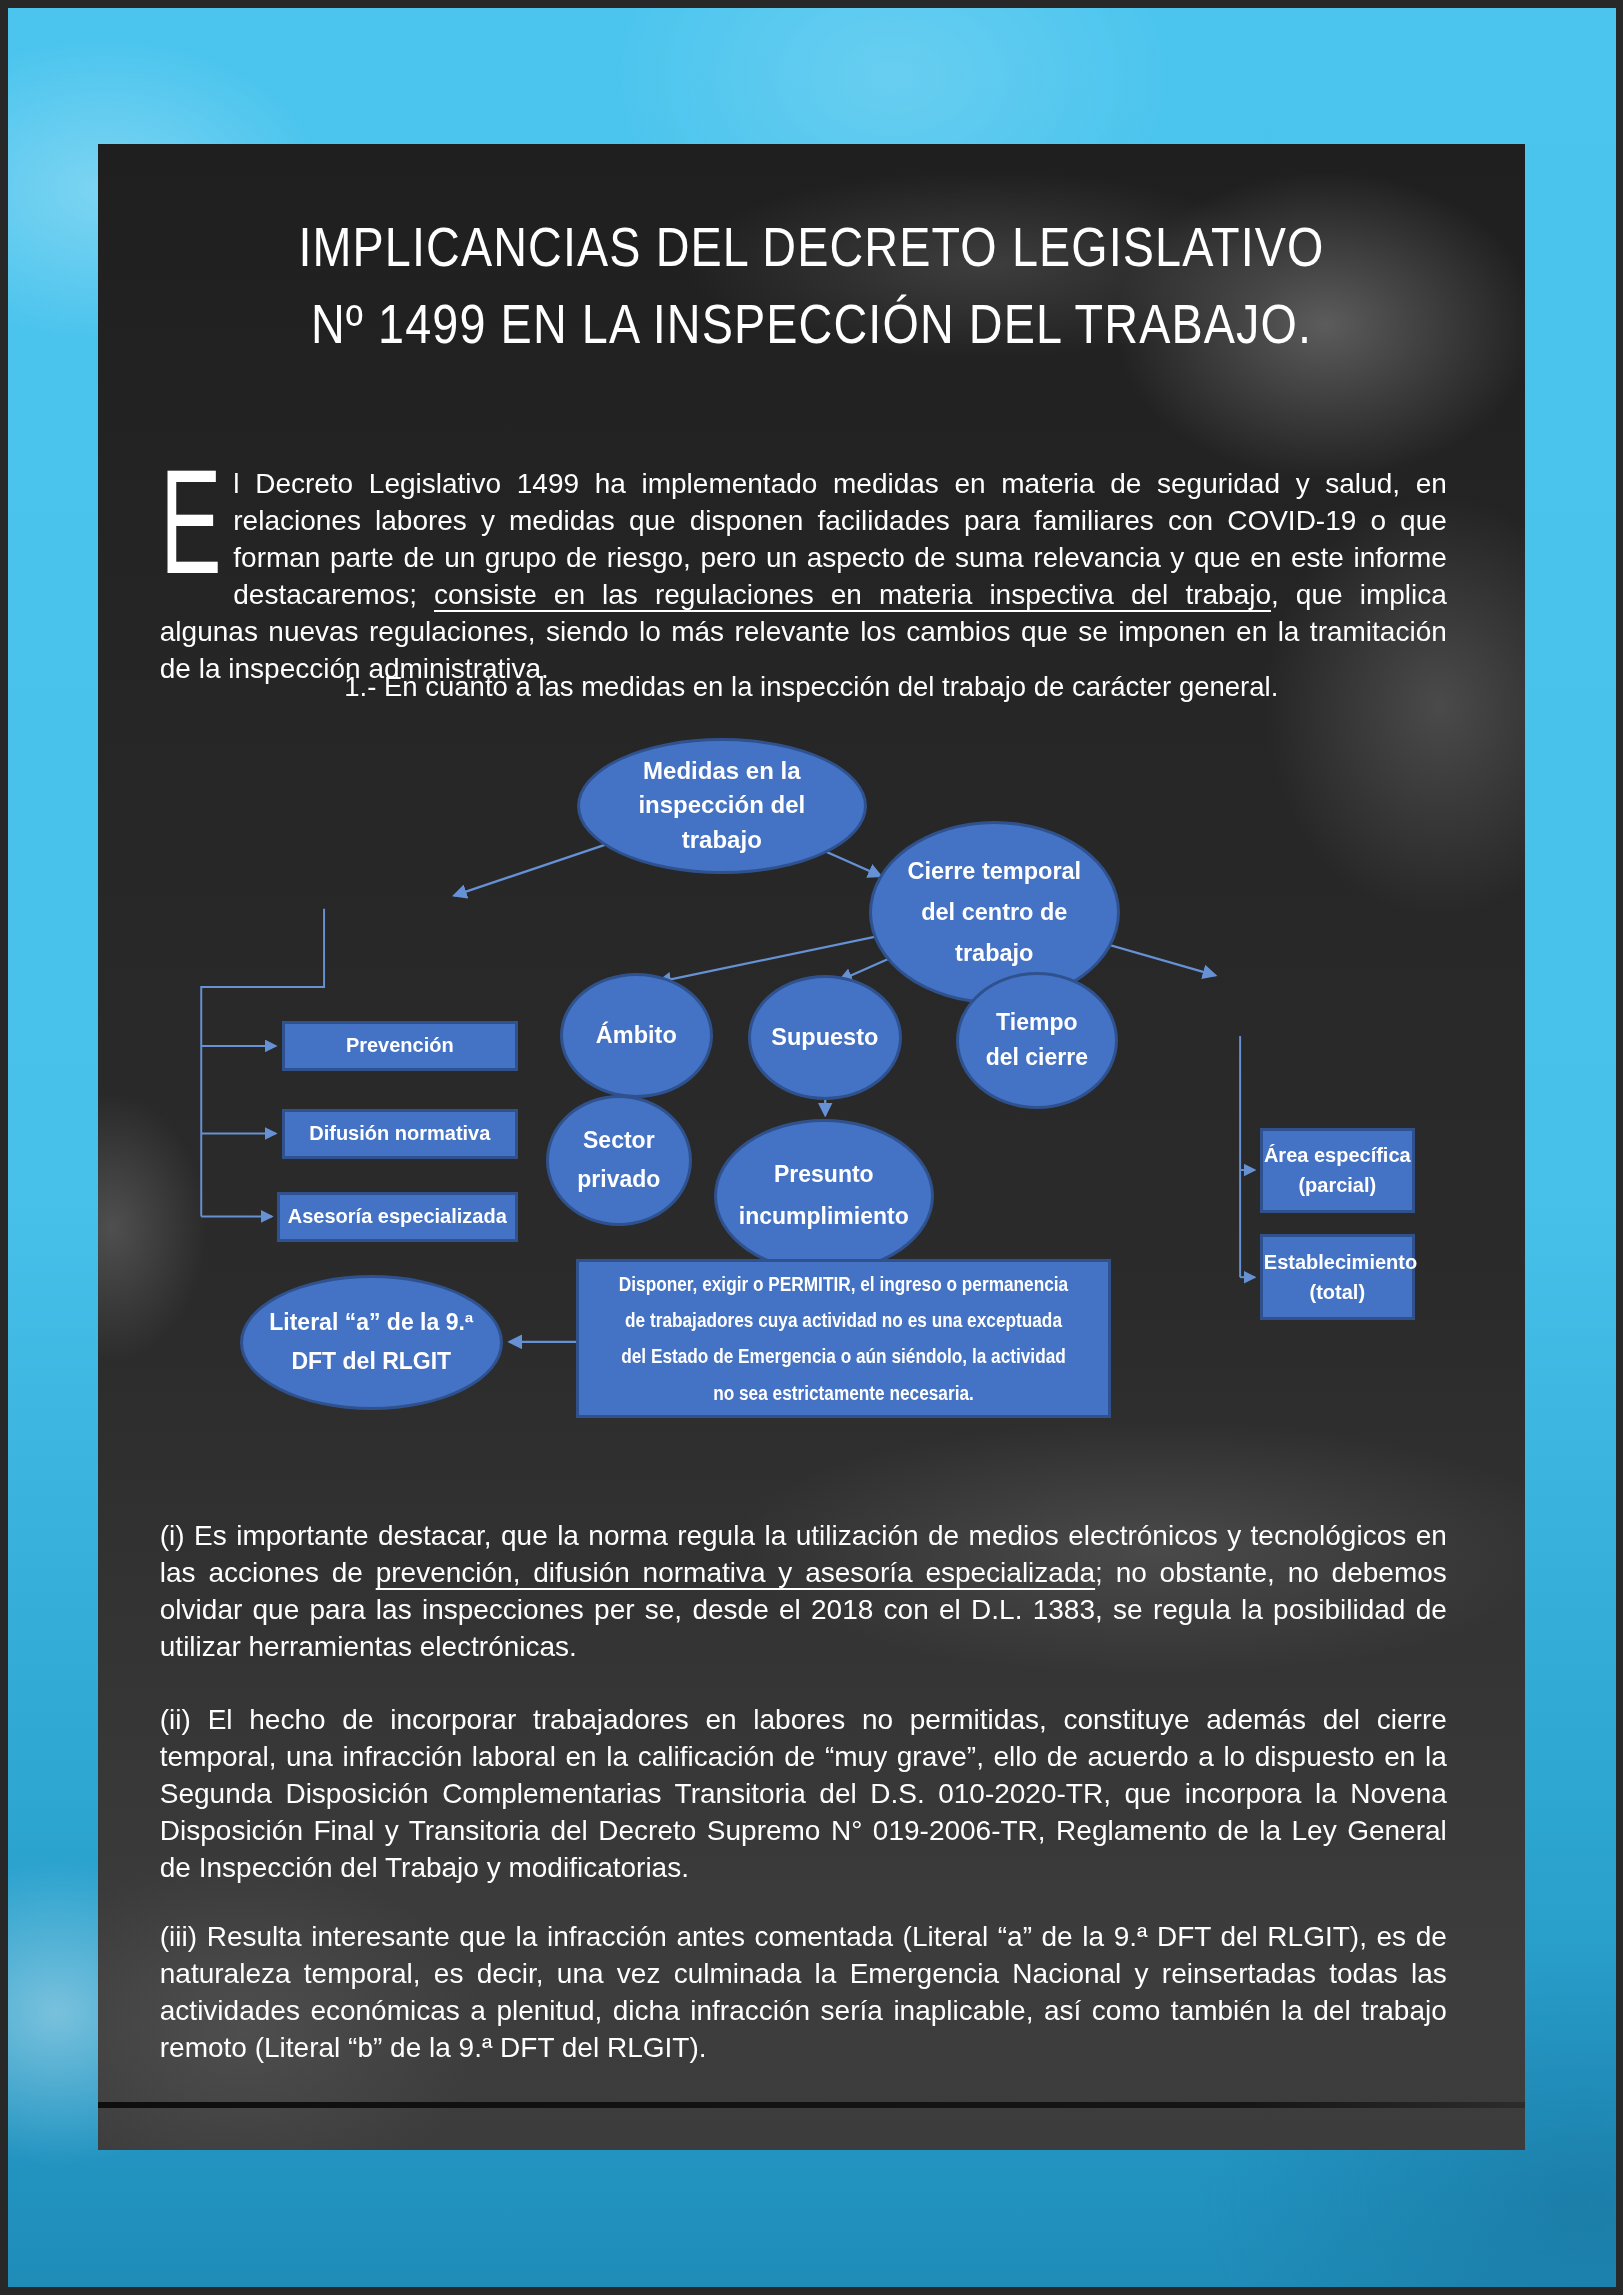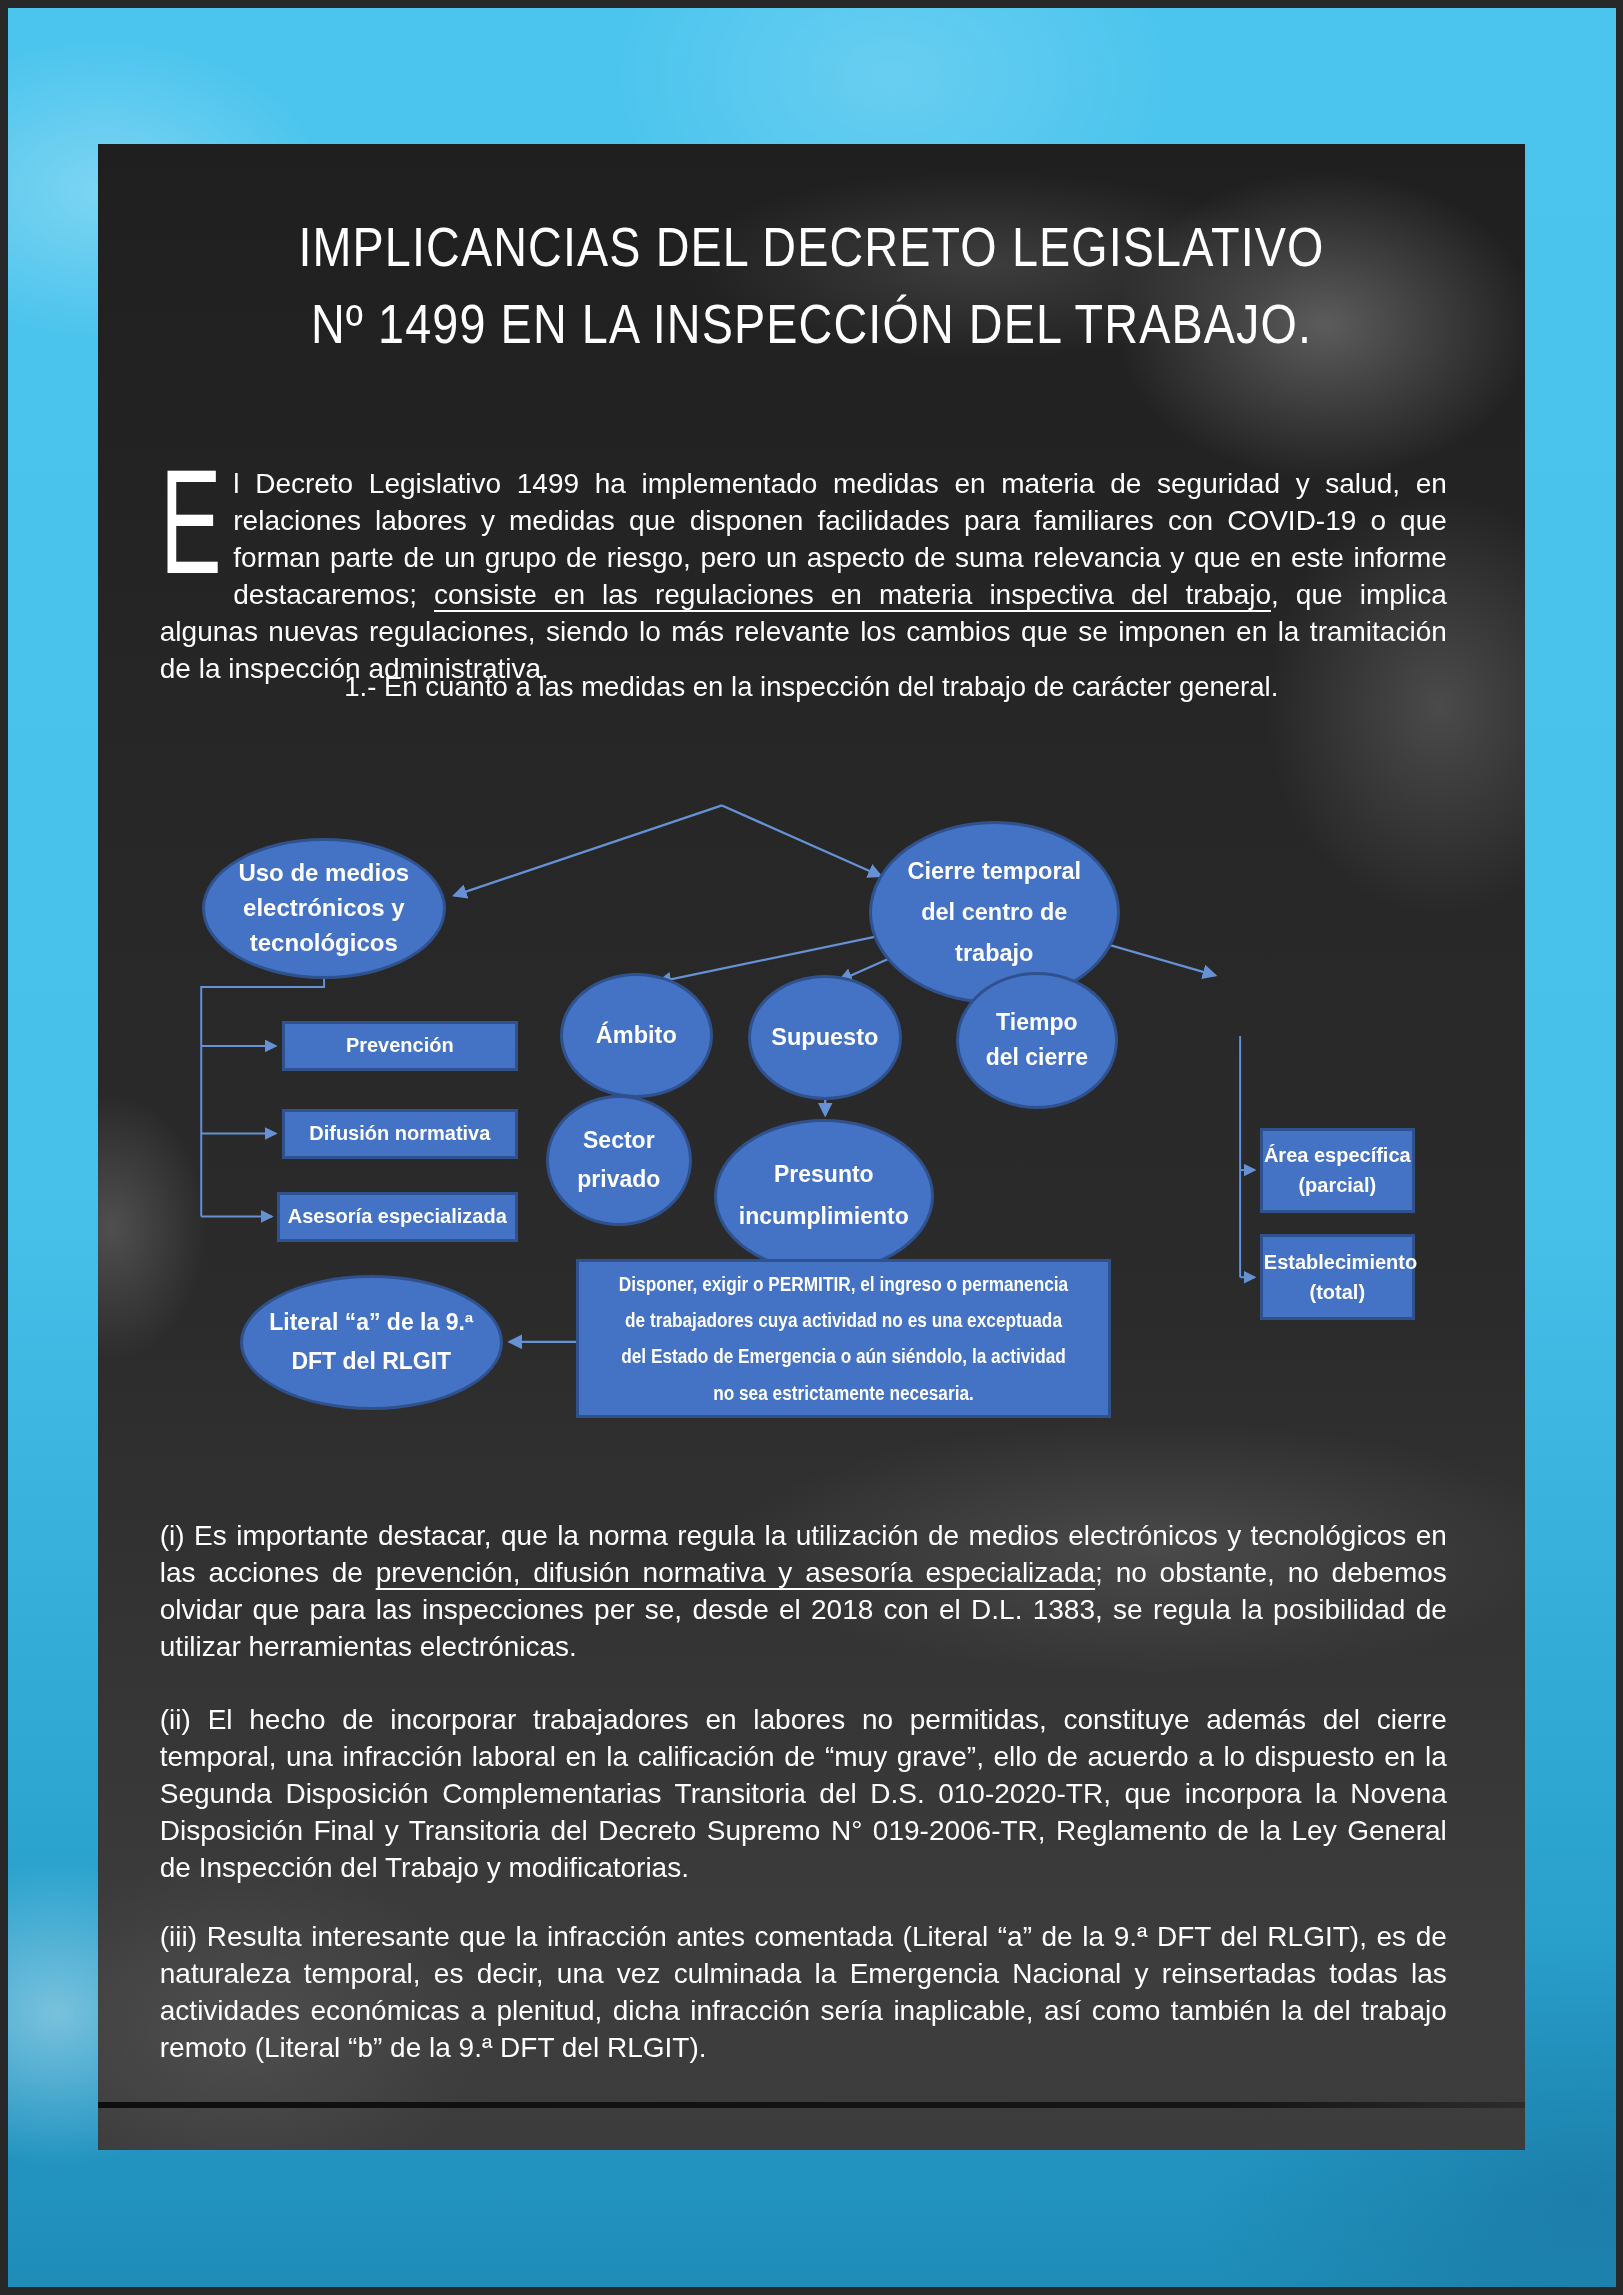--- a/index.html
+++ b/index.html
@@ -106,22 +106,22 @@
         <line class="edge thin" x1="1748" y1="750" x2="1770" y2="750" marker-end="url(#arw)"></line>
         <line class="edge thin" x1="1748" y1="914" x2="1770" y2="914" marker-end="url(#arw)"></line>
         <line class="edge" x1="1111" y1="790" x2="1140" y2="880" marker-end="url(#arw)"></line>
         <line class="edge" x1="732" y1="1013" x2="630" y2="1013" marker-end="url(#arw)"></line>
         <path class="edge thin" d="M346,350 L346,470 L158,470 L158,821"></path>
         <line class="edge thin" x1="158" y1="560" x2="272" y2="560" marker-end="url(#arw)"></line>
         <line class="edge thin" x1="158" y1="694" x2="272" y2="694" marker-end="url(#arw)"></line>
         <line class="edge thin" x1="158" y1="821" x2="266" y2="821" marker-end="url(#arw)"></line>
       </svg>
 
-      <div class="node ell big" style="left:104px;top:158px;width:244px;height:141px;">
-        <span class="lbl" style="max-width:196px;font-size:24px;line-height:1.45;">Uso de medios electrónicos y tecnológicos</span>
+      <div class="node ell big" style="left:479px;top:58px;width:290px;height:136px;">
+        <span class="lbl" style="max-width:196px;font-size:24px;line-height:1.45;">Medidas en la inspección del trabajo</span>
       </div>
       <div class="node ell big" style="left:771px;top:141px;width:251px;height:183px;">
         <span class="lbl" style="max-width:196px;font-size:23.5px;line-height:1.75;">Cierre temporal del centro de trabajo</span>
       </div>
 
       <div class="node" style="left:184px;top:341px;width:236px;height:50px;">
         <span class="lbl" style="font-size:20px;">Prevención</span>
       </div>
       <div class="node" style="left:184px;top:429px;width:236px;height:50px;">
         <span class="lbl" style="font-size:20px;">Difusión normativa</span>

